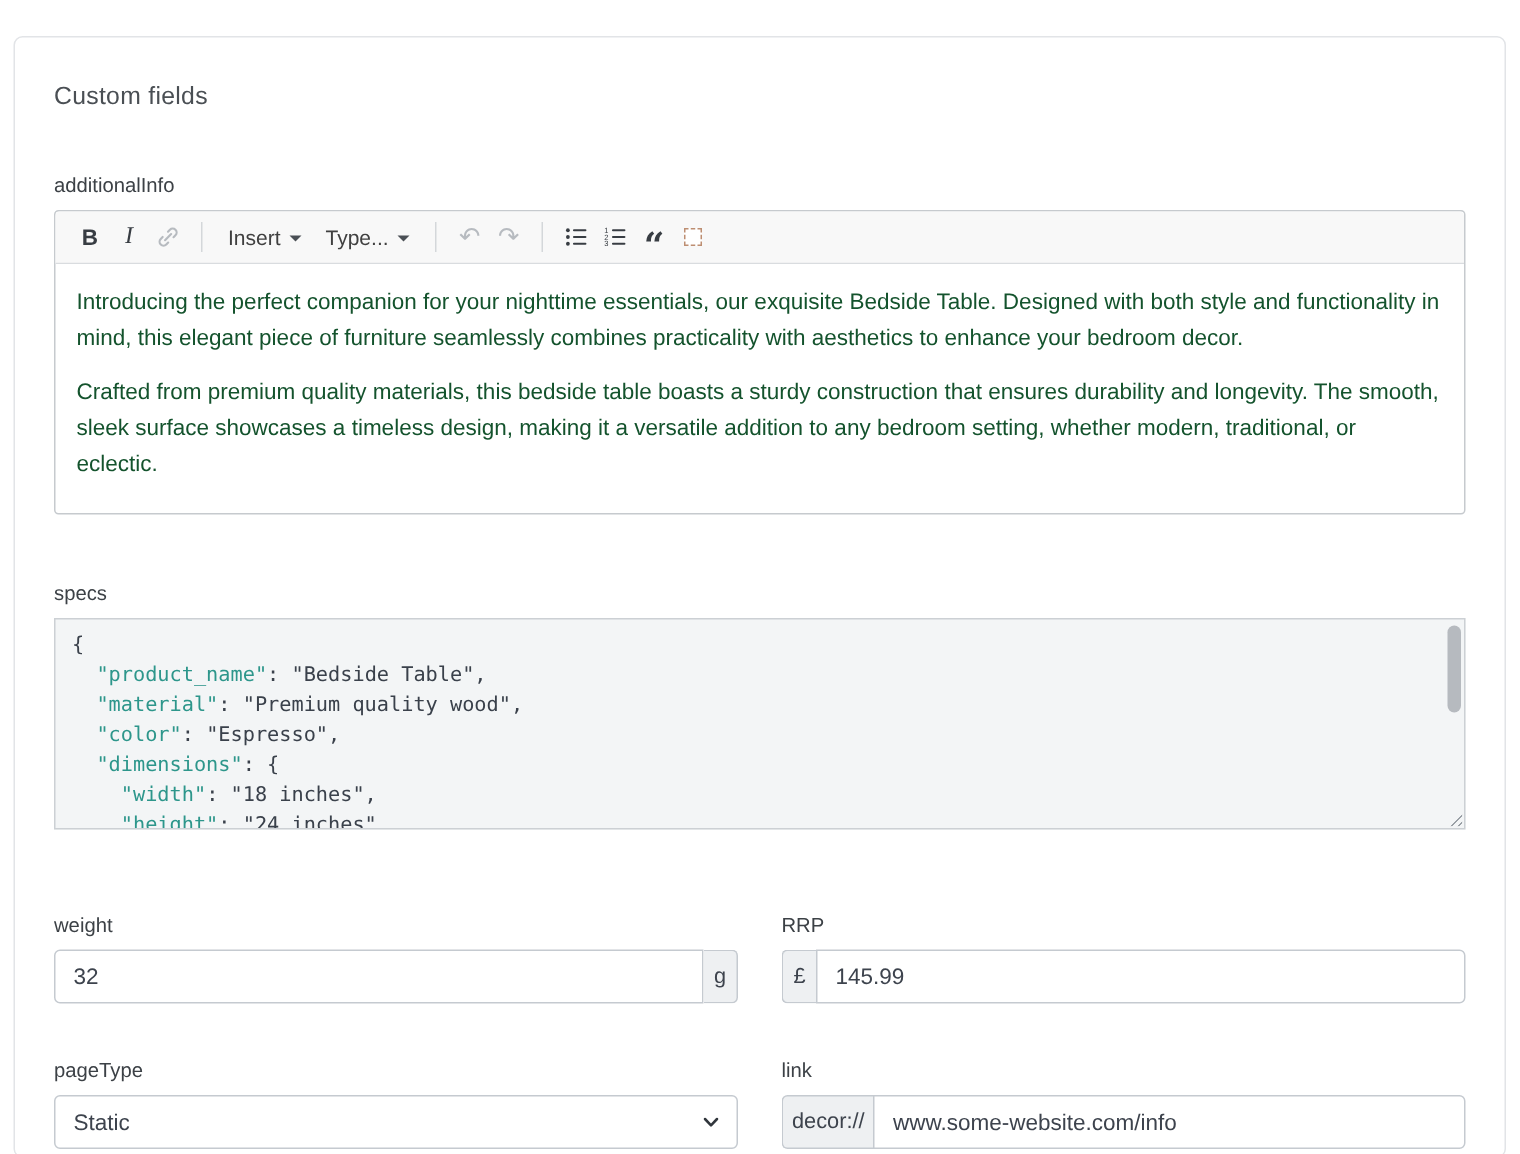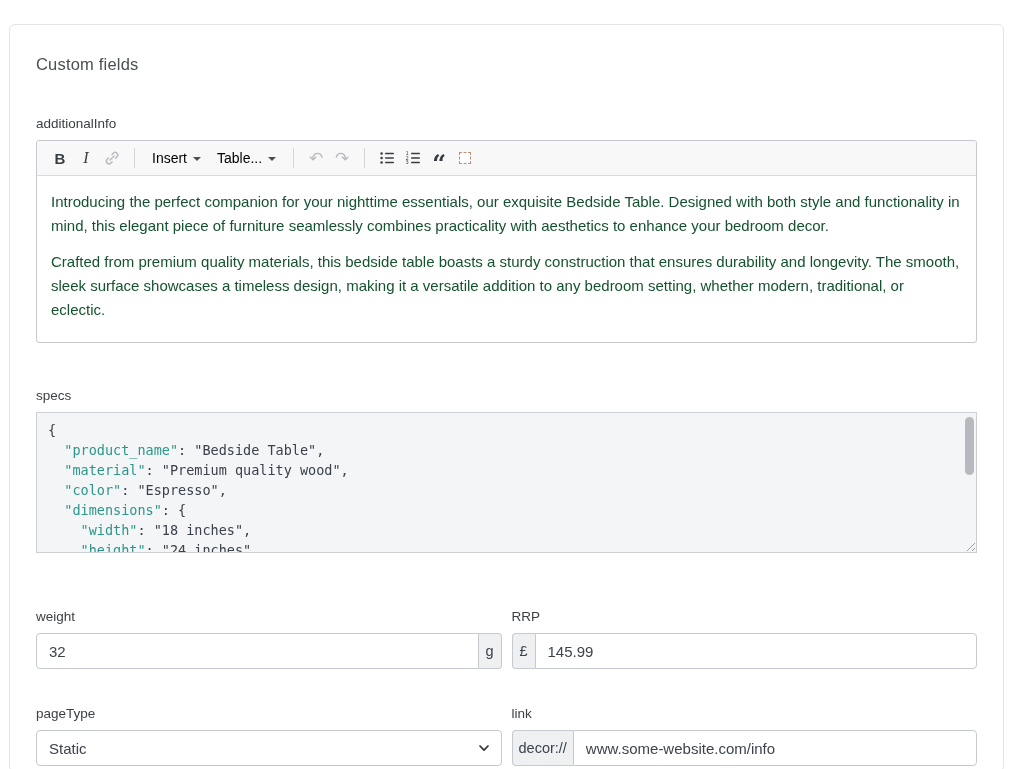--- a/index.html
+++ b/index.html
@@ -21,21 +21,21 @@
   }
   .tb-btn {
     border: none; background: transparent; height: 26px; min-width: 26px;
     display: flex; align-items: center; justify-content: center;
     color: #383d43; font-size: 14.5px; cursor: pointer; border-radius: 3px; padding: 0 4px;
   }
   .tb-btn.disabled { color: #b7bbc0; }
   .tb-bold { font-weight: 700; font-size: 15px; }
   .tb-italic { font-style: italic; font-family: "Liberation Serif", serif; font-size: 16px; }
   .tb-sep { width: 1px; height: 20px; background: #d4d7da; margin: 0 9px; }
-  .tb-drop { display: flex; align-items: center; gap: 6px; font-size: 14px; color: #000000; padding: 0 8px; }
+  .tb-drop { display: flex; align-items: center; gap: 6px; font-size: 14px; color: #404040; padding: 0 8px; }
   .caret { width: 0; height: 0; border-left: 4px solid transparent; border-right: 4px solid transparent; border-top: 4.5px solid #4a4f55; margin-top: 1px; }
   .tb-undo, .tb-redo { font-family: "DejaVu Sans", sans-serif; font-size: 17px; }
   .tb-quote { font-family: "DejaVu Serif", serif; font-weight: 700; font-size: 24px; line-height: 10px; padding-top: 12px; }
   .dashed-box { width: 12px; height: 12px; border: 1px dashed #bd8e72; background: #fff; }
   .rte-content { padding: 2px 14px 14px 14px; min-height: 166px; font-size: 15px; color: #14532d; cursor: text; }
   .rte-content p { margin-top: 12px; line-height: 24px; }
 
   
   .code-wrap { position: relative; height: 141px; border: 1px solid #ccd0d4; background: #f3f5f6; margin-bottom: 56px; overflow: hidden; }
   .code-inner { padding: 7px 24px 0 11px; font-family: "DejaVu Sans Mono", monospace; font-size: 13.5px; line-height: 20px; color: #3a414b; white-space: pre; }
@@ -43,21 +43,21 @@
   .code-scrollbar { position: absolute; top: 2px; right: 2px; width: 9px; height: 137px; }
   .code-thumb { position: absolute; top: 2px; right: 0; width: 9px; height: 58px; background: #b6babf; border-radius: 5px; }
   .resize-handle {
     position: absolute; right: 1px; bottom: 1px; width: 11px; height: 11px;
     background: repeating-linear-gradient(135deg, transparent 0 2.5px, #9aa0a6 2.5px 3.5px);
     clip-path: polygon(100% 0, 100% 100%, 0 100%);
     cursor: nwse-resize;
   }
 
   
-  .field-row { display: grid; grid-template-columns: 1fr 1fr; column-gap: 29px; margin-bottom: 37px; gap: 10px; }
+  .field-row { display: grid; grid-template-columns: 1fr 1fr; column-gap: 29px; margin-bottom: 37px; }
   .input-group { display: flex; height: 36px; }
   .text-input {
     flex: 1; min-width: 0; height: 36px; border: 1px solid #c5cad0; border-radius: 4px;
     font-family: "Liberation Sans", sans-serif; font-size: 15px; color: #3d434d;
     padding: 0 12px; background: #fff; outline: none;
   }
   .addon {
     display: flex; align-items: center; justify-content: center;
     background: #eef0f2; border: 1px solid #c5cad0; font-size: 14.5px; color: #3d434d;
   }
@@ -94,21 +94,21 @@
             </g>
           </svg>
         </span>
       </button>
       <span class="tb-sep"></span>
       <button class="tb-btn tb-drop">
         <span>Insert</span>
         <span class="caret"></span>
       </button>
       <button class="tb-btn tb-drop">
-        <span>Table...</span>
+        <span>Type...</span>
         <span class="caret"></span>
       </button>
       <span class="tb-sep"></span>
       <button class="tb-btn tb-undo disabled">
           <span>↶</span>
         </button>
       <button class="tb-btn tb-redo disabled">
           <span>↷</span>
         </button>
       <span class="tb-sep"></span>

